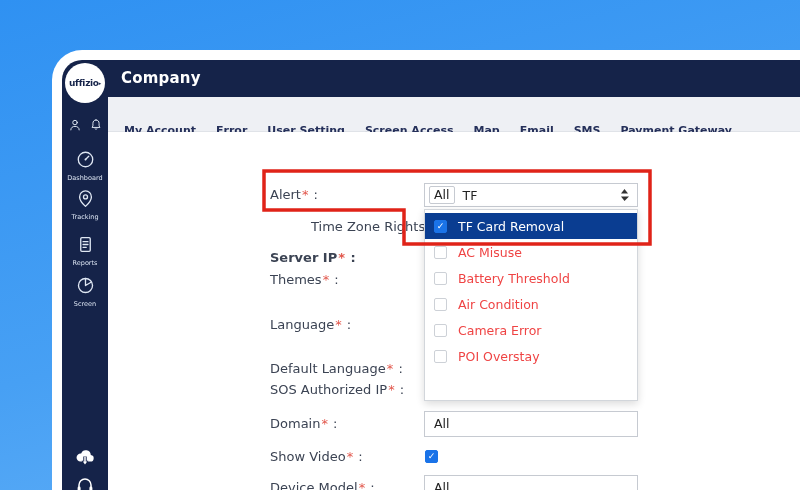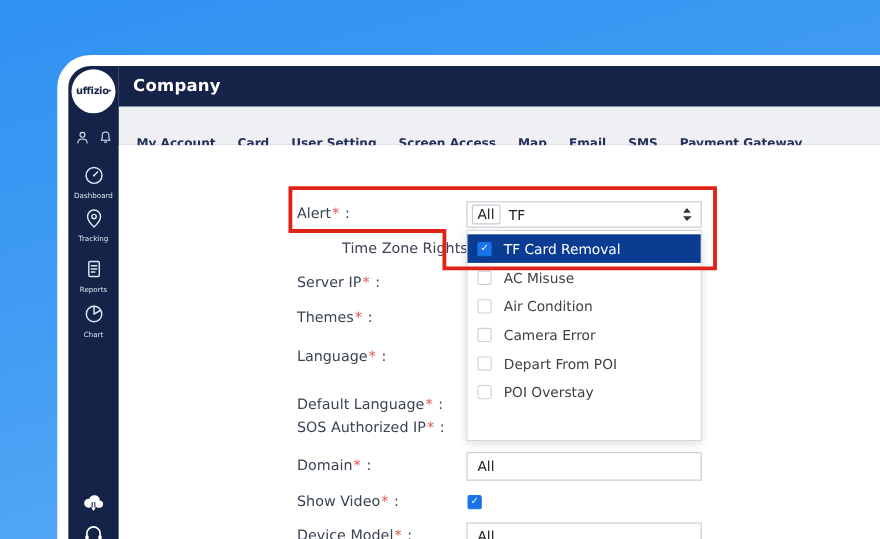--- a/index.html
+++ b/index.html
@@ -42,37 +42,37 @@
     box-shadow:inset 0 -1px #e0e3e8;}
   .tab{padding:16px 10px;font-size:11px;font-weight:600;color:#25305a;line-height:35px;
     white-space:nowrap;cursor:pointer;}
   .tab.active{background:#fff;margin-top:4px;line-height:30px;height:31px;
     border:1px solid #d9dde2;border-bottom:none;border-radius:7px 7px 0 0;}
   .content{position:relative;flex:1;background:#fff;overflow:hidden;}
   
   .flabel{position:absolute;left:162px;font-size:13px;color:#3b4353;white-space:nowrap;}
   .flabel .req{color:var(--req);margin:0 1px;}
   .flabel:nth-child(1){top:55px;}  .flabel:nth-child(2){top:87px;margin-left:41px;}
-  .flabel:nth-child(3){top:118px;} .flabel:nth-child(4){top:150px;}
+  .flabel:nth-child(3){top:118px;font-weight:bold;} .flabel:nth-child(4){top:140px;}
   .flabel:nth-child(5){top:185px;} .flabel:nth-child(6){top:229px;}
   .flabel:nth-child(7){top:250px;} .flabel:nth-child(8){top:284px;}
   .flabel:nth-child(9){top:317px;} .flabel:nth-child(10){top:348px;}
   
   .select{position:absolute;left:316px;top:51px;width:214px;height:24px;background:#fff;
     border:1px solid #c6cad1;display:flex;align-items:center;padding:0 8px 0 4px;cursor:pointer;}
   .chip{border:1px solid #c6cad1;height:18px;line-height:16px;padding:0 4px;font-size:12.5px;
     color:#222;margin-right:8px;border-radius:2px;}
   .query{font-size:12.5px;color:#222;flex:1;}
   .updown svg{width:9px;height:14px;display:block;}
   
   .panel{position:absolute;left:316px;top:77px;width:214px;height:192px;background:#fff;
     border:1px solid #d2d6db;box-shadow:0 3px 8px rgba(0,0,0,.14);padding:3px 0 7px;
     display:flex;flex-direction:column;}
   .opt{height:26px;display:flex;align-items:center;padding-left:9px;gap:11px;
-    font-size:12.5px;color:#404040;cursor:pointer;}
+    font-size:12.5px;color:#ef4444;cursor:pointer;}
   .opt.hl{background:var(--hl);color:#fff;}
   .cb{width:13px;height:13px;border:1px solid #cdd1d7;border-radius:2px;background:#fff;
     display:inline-flex;align-items:center;justify-content:center;flex:0 0 13px;}
   .cb.checked{background:var(--cb);border-color:var(--cb);}
   .cb.checked::after{content:"\2713";color:#fff;font-size:9px;font-weight:bold;line-height:1;}
   
   .input{position:absolute;left:316px;width:214px;height:26px;border:1px solid #c6cad1;
     background:#fff;font-size:12.5px;color:#222;line-height:24px;padding-left:9px;cursor:text;}
   .input.domain{top:279px;}
   .input.devmodel{top:343px;}
@@ -115,21 +115,21 @@
                 <path d="M10 2C6.4 2 3.8 4.8 3.8 8.3 3.8 12.6 10 18.3 10 18.3s6.2-5.7 6.2-10C16.2 4.8 13.6 2 10 2z"></path>
                 <circle cx="10" cy="8.3" r="2.1"></circle>
               </svg></span><span class="slab">Tracking</span></div>
           <div class="side-item"><span class="ic"><svg class="icn" viewBox="0 0 20 20">
                 <rect x="5" y="2.8" width="10" height="14.4" rx="1.2"></rect>
                 <path d="M7.4 7h5.2M7.4 10h5.2M7.4 13h3.4"></path>
               </svg></span><span class="slab">Reports</span></div>
           <div class="side-item"><span class="ic"><svg class="icn" viewBox="0 0 20 20">
                 <circle cx="10" cy="10" r="7.4"></circle>
                 <path d="M10 10V2.6M10 10l5.8-3.4"></path>
-              </svg></span><span class="slab">Chart</span></div>
+              </svg></span><span class="slab">Screen</span></div>
           <div class="side-item active"><span class="ic"><svg class="icn" viewBox="0 0 20 20">
                 <circle cx="10" cy="10" r="6.4" stroke-width="2.6" stroke-dasharray="2.9 2.1"></circle>
                 <circle cx="10" cy="10" r="2.4"></circle>
               </svg></span><span class="slab">Settings</span></div>
         </nav>
       <span class="bicon cloud">
         <svg viewBox="0 0 22 22">
             <path fill="#fff" d="M6.5 15.5a4 4 0 1 1 .6-7.96A5 5 0 0 1 16.8 9a3.2 3.2 0 0 1-.8 6.5z"></path>
             <path stroke="#152349" stroke-width="3.4" fill="none" d="M11 10.5v6"></path>
             <path fill="#152349" d="M7.6 14.8h6.8L11 20z"></path>
@@ -145,21 +145,21 @@
           </svg>
       </span>
     </aside>
 
     <div class="main">
       <header class="titlebar">
         <span>Company</span>
       </header>
       <div class="tabbar" id="tabBar">
           <div class="tab">My Account</div>
-          <div class="tab">Card</div>
+          <div class="tab">Error</div>
           <div class="tab">User Setting</div>
           <div class="tab">Screen Access</div>
           <div class="tab">Map</div>
           <div class="tab">Email</div>
           <div class="tab">SMS</div>
           <div class="tab">Payment Gateway</div>
         </div>
       <div class="content">
         <div id="labels">
             <div class="flabel"><span>Alert</span><span class="req">*</span><span style="white-space: pre;"> :</span></div>
@@ -189,29 +189,29 @@
             <div class="opt hl">
               <span class="cb checked"></span>
               <span>TF Card Removal</span>
             </div>
             <div class="opt">
               <span class="cb"></span>
               <span>AC Misuse</span>
             </div>
             <div class="opt">
               <span class="cb"></span>
+              <span>Battery Threshold</span>
+            </div>
+            <div class="opt">
+              <span class="cb"></span>
               <span>Air Condition</span>
             </div>
             <div class="opt">
               <span class="cb"></span>
               <span>Camera Error</span>
-            </div>
-            <div class="opt">
-              <span class="cb"></span>
-              <span>Depart From POI</span>
             </div>
             <div class="opt">
               <span class="cb"></span>
               <span>POI Overstay</span>
             </div>
           </div>
 
         <div class="input domain">All</div>
         <span class="cb checked showvideo"></span>
         <div class="input devmodel">All</div>

